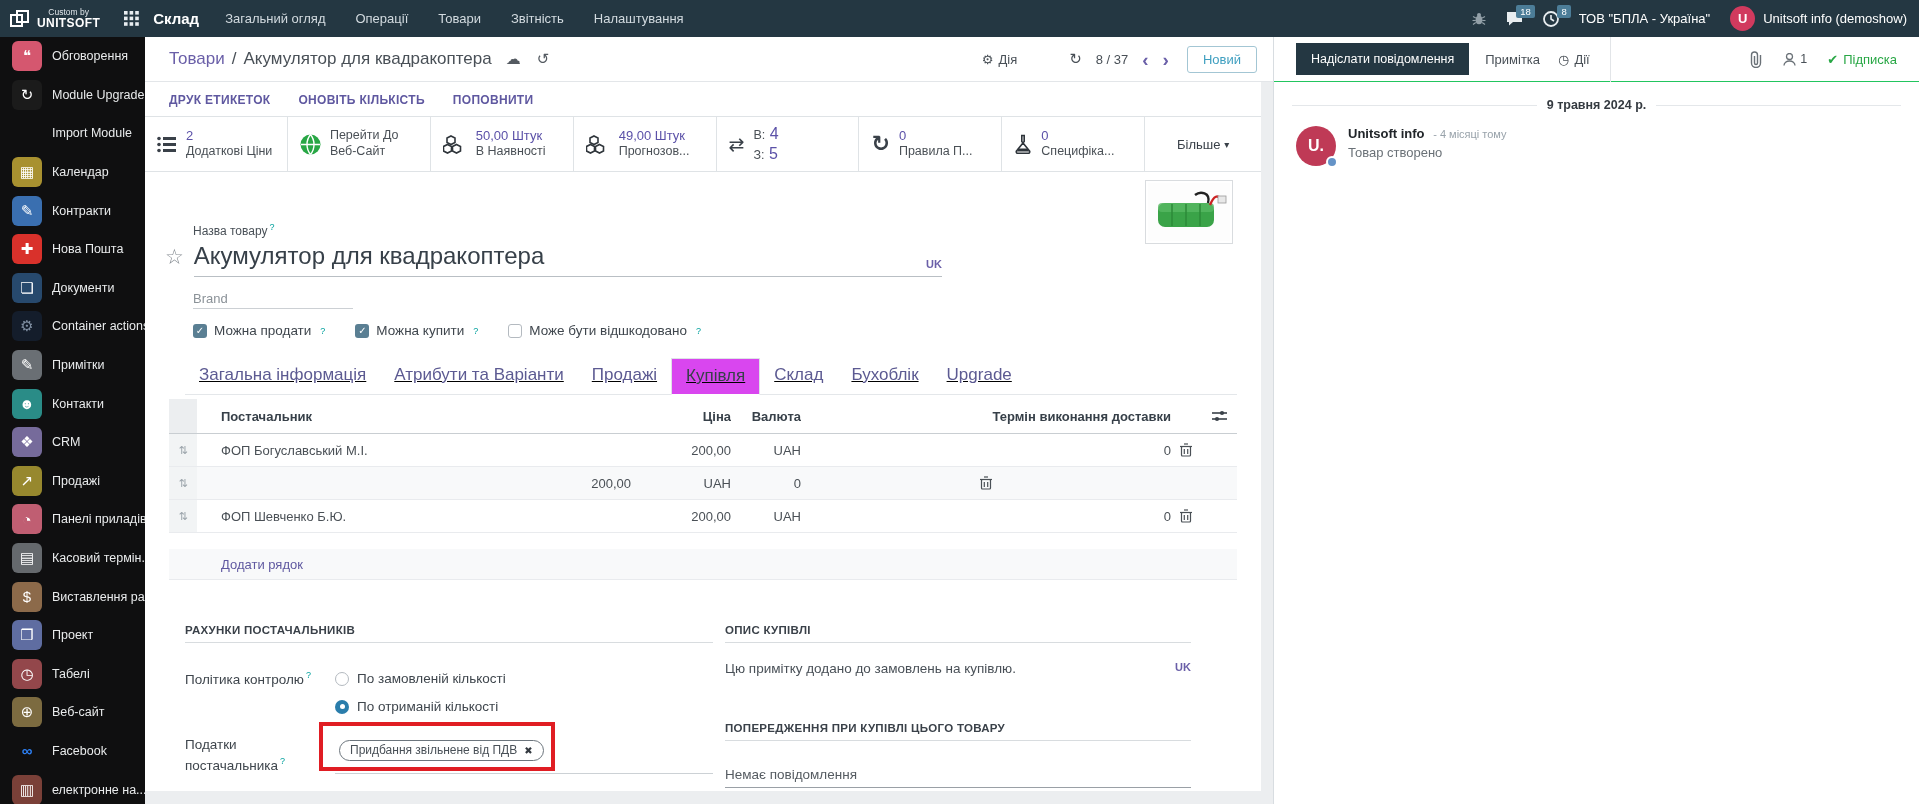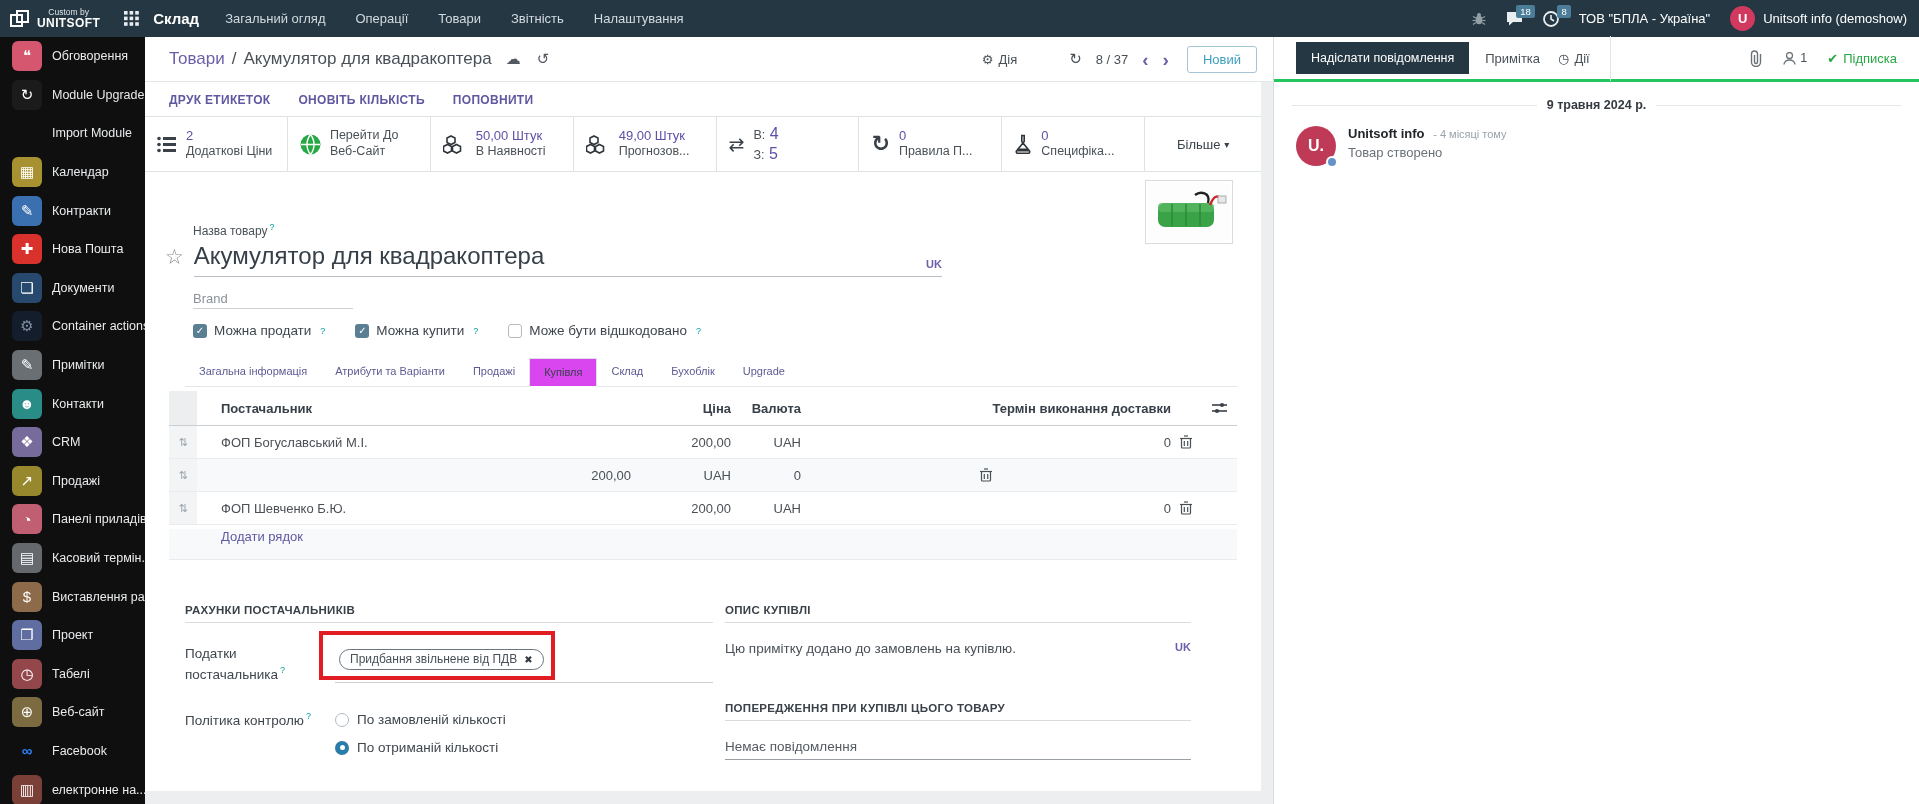--- a/index.html
+++ b/index.html
@@ -76,38 +76,38 @@
   .prod-img { position:absolute; right:28px; top:8px; width:88px; height:64px; border:1px solid #d9dcdf; background:#fff; display:flex; align-items:center; justify-content:center; }
   .brand-input { margin-top:14px; width:160px; border:none; border-bottom:1px solid #ccd0d4; font-size:13px; color:#495057; outline:none; padding-bottom:2px; font-family:inherit; }
   .brand-input::placeholder { color:#8b9298; }
   .check-row { display:flex; gap:30px; margin-top:14px; align-items:center; }
   .check-item { display:flex; align-items:center; gap:7px; font-size:13.5px; color:#3f464d; cursor:pointer; }
   .cbox { width:14px; height:14px; border-radius:3px; display:inline-flex; align-items:center; justify-content:center; }
   .cbox.on { background:#5a7f93; color:#fff; font-size:10px; }
   .cbox.off { background:#fff; border:1px solid #b4bac0; }
 
   
-  .tabs { display:flex; margin:20px 0 0 40px; font-size:11px; border-bottom:1px solid #e4e7ea; width:1052px; }
+  .tabs { display:flex; margin:20px 0 0 40px; font-size:17px; border-bottom:1px solid #e4e7ea; width:1052px;text-decoration:underline; }
   .tab { padding:7px 14px 8px 14px; color:#5c5a92; cursor:pointer; }
   .tab.active { color:#374049; border:1px solid #dee2e6; border-bottom:1px solid #fff; margin-bottom:-1px; background:#d946ef; }
 
   
   .vtable { margin:4px 24px 0 24px; width:1068px; font-size:13px; }
   .vrow { display:grid; grid-template-columns:28px 434px 100px 70px 1fr 30px 36px; align-items:center; border-bottom:1px solid #e9ebee; height:33px; color:#4a5056; }
   .vrow.head { height:35px; color:#374049; font-weight:bold; border-bottom:1px solid #c9ced2; }
   .vrow.head .hcell { background:#fff; }
   .c-handle { background:#f2f4f5; height:100%; display:flex; align-items:center; justify-content:center; color:#9aa3aa; font-size:11px; cursor:grab; }
   .vrow.head .c-handle { background:#eceef0; }
   .c-vendor { padding-left:24px; cursor:pointer; }
   .c-price { text-align:right; cursor:pointer; }
   .c-curr { padding-left:14px; cursor:pointer;text-align:right; }
   .c-del { text-align:right; cursor:pointer; }
   .c-trash { display:flex; justify-content:center; cursor:pointer; }
   .vrow.alt { background:#f8f9fa; }
-  .addrow-band { margin:4px 24px; width:1068px; background:#f8f9fa; border-bottom:1px solid #e9ebee; height:31px; display:flex; }
+  .addrow-band { margin:16px 24px; width:1068px; background:#f8f9fa; border-bottom:1px solid #e9ebee; height:31px; display:flex; align-items:center; }
   .addrow-link { color:#5f58a0; font-size:13px; margin-left:52px; cursor:pointer; }
 
   
   .sections { display:flex; margin:44px 0 0 40px; gap:12px; }
   .sec-left { width:528px; }
   .sec-right { width:466px; }
   .sec-title { font-size:11.5px; font-weight:bold; color:#3a4149; letter-spacing:.3px; padding-bottom:6px; border-bottom:1px solid #d8dcdf; }
   .frow { display:flex; margin-top:22px; }
   .flabel { width:150px; font-size:13.5px; color:#3f464d; line-height:1.4; flex-shrink:0; }
   .fvalue { flex:1; position:relative; }
@@ -117,25 +117,25 @@
   .red-box { position:absolute; left:-16px; top:-14px; width:236px; height:49px; border:4px solid #e01d23; z-index:2; pointer-events:none; }
   .radio-col { display:flex; flex-direction:column; gap:13px; padding-top:2px; }
   .radio-item { display:flex; align-items:center; gap:8px; font-size:13.5px; color:#3f464d; cursor:pointer; }
   .rdot { width:14px; height:14px; border-radius:50%; flex-shrink:0; }
   .rdot.off { border:1px solid #b4bac0; background:#fff; }
   .rdot.on { background:#2a7dab; position:relative; }
   .rdot.on::after { content:""; position:absolute; left:4.5px; top:4.5px; width:5px; height:5px; border-radius:50%; background:#fff; }
   .note-line { display:flex; align-items:flex-start; margin-top:18px; font-size:13.5px; color:#495057; }
   .note-text { flex:1; }
   .warn-title { margin-top:46px; }
-  .warn-input { margin-top:18px; border-bottom:1px solid #9aa0a6; padding-bottom:5px; font-size:13.5px; color:#555b61; }
+  .warn-input { margin-top:26px; border-bottom:1px solid #9aa0a6; padding-bottom:5px; font-size:13.5px; color:#555b61; }
 
   
   .chatter { flex:1; background:#fff; border-left:1px solid #d8dde1; display:flex; flex-direction:column; }
-  .ch-head { height:45px; display:flex; align-items:center; padding:0 22px; border-bottom:3px solid #22c55e; }
+  .ch-head { height:45px; display:flex; align-items:center; padding:0 22px; border-bottom:1px solid #22c55e; }
   .send-btn { background:#243742; color:#fff; border:none; font-size:12.5px; padding:9px 15px; cursor:pointer; font-family:inherit; }
   .ch-note { margin-left:16px; font-size:13px; color:#495057; cursor:pointer; }
   .ch-act { margin-left:18px; font-size:13px; color:#495057; display:flex; align-items:center; gap:5px; cursor:pointer; padding-right:20px; border-right:1px solid #e2e5e8; height:45px; }
   .ch-right { margin-left:auto; display:flex; align-items:center; gap:20px; }
   .followers { display:flex; align-items:center; gap:4px; font-size:12.5px; color:#495057; cursor:pointer; }
   .follow-btn { color:#28a745; font-size:13px; display:flex; align-items:center; gap:5px; cursor:pointer; }
   .date-divider { display:flex; align-items:center; margin:16px 18px 0 18px; }
   .date-divider .line { flex:1; height:1px; background:#e4e7ea; }
   .date-divider .dtext { margin:0 10px; font-size:12.5px; font-weight:bold; color:#343a40; }
   .message { display:flex; gap:12px; padding:14px 22px 0 22px; }
@@ -560,43 +560,43 @@
             <span class="c-trash"></span>
           </div>
         </div>
         <div class="addrow-band">
           <span class="addrow-link">Додати рядок</span>
         </div>
 
         <div class="sections">
           <div class="sec-left">
             <div class="sec-title">РАХУНКИ ПОСТАЧАЛЬНИКІВ</div>
-            <div class="frow">
-              <span class="flabel"><span>Податки постачальника</span><span class="help">?</span></span>
-              <span class="fvalue">
-                <span class="red-box"></span>
-                <div class="tag-fieldline">
-                  <span class="tag-pill">
-                    <span>Придбання звільнене від ПДВ</span>
-                    <span class="tag-x">✖</span>
-                  </span>
-                </div>
-              </span>
-            </div>
             <div class="frow" style="margin-top:26px;">
               <span class="flabel"><span>Політика контролю</span><span class="help">?</span></span>
               <span class="fvalue radio-col">
                 <span class="radio-item">
                   <span class="rdot off"></span>
                   <span>По замовленій кількості</span>
                 </span>
                 <span class="radio-item">
                   <span class="rdot on"></span>
                   <span>По отриманій кількості</span>
                 </span>
+              </span>
+            </div>
+            <div class="frow">
+              <span class="flabel"><span>Податки постачальника</span><span class="help">?</span></span>
+              <span class="fvalue">
+                <span class="red-box"></span>
+                <div class="tag-fieldline">
+                  <span class="tag-pill">
+                    <span>Придбання звільнене від ПДВ</span>
+                    <span class="tag-x">✖</span>
+                  </span>
+                </div>
               </span>
             </div>
           </div>
 
           <div class="sec-right">
             <div class="sec-title">ОПИС КУПІВЛІ</div>
             <div class="note-line">
               <span class="note-text">Цю примітку додано до замовлень на купівлю.</span>
               <span class="lang-badge">UK</span>
             </div>

